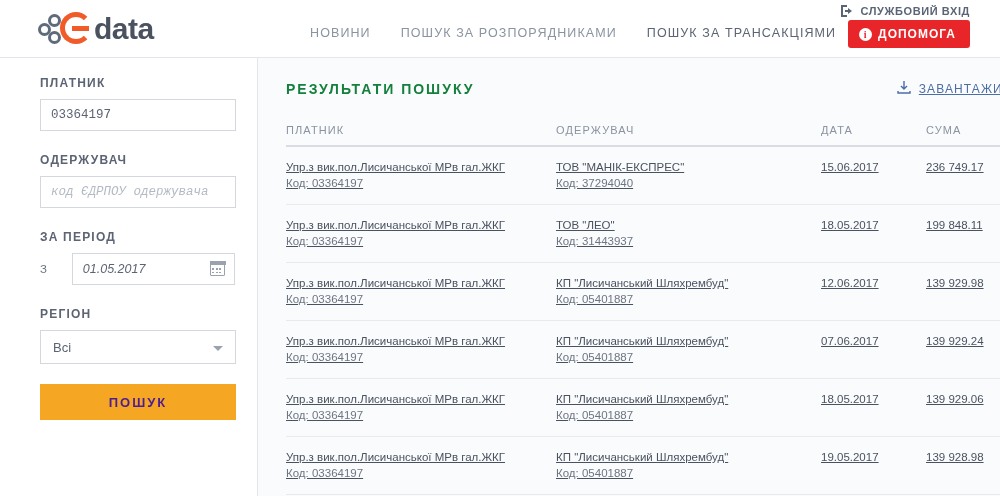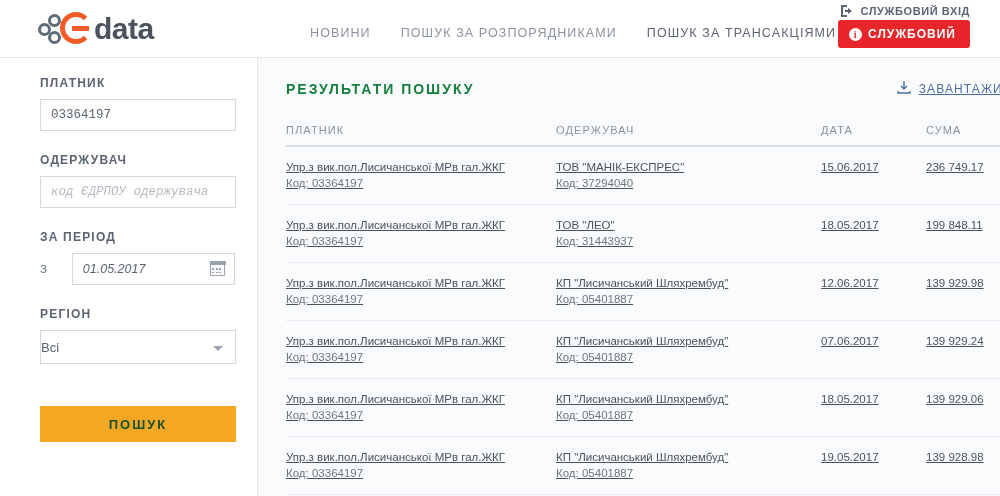--- a/index.html
+++ b/index.html
@@ -185,37 +185,38 @@
       linear-gradient(#9aa2af,#9aa2af) 3.5px 3.5px/2px 2px no-repeat,
       linear-gradient(#9aa2af,#9aa2af) 7px 3.5px/2px 2px no-repeat;
   }
 
   .select-box {
     position: relative;
     width: 196px; height: 34px;
     border: 1px solid #d4d8de;
     background: #fff;
     display: flex; align-items: center;
+    padding-left: 12px;
     cursor: pointer;
   }
   .select-box span { font-size: 13px; color: #5c6474; }
   .caret {
     position: absolute;
     right: 12px; top: 15px;
     width: 0; height: 0;
     border-left: 5px solid transparent;
     border-right: 5px solid transparent;
     border-top: 5px solid #9aa2af;
   }
   .search-btn {
-    margin-top: 42px;
+    margin-top: 20px;
     width: 196px; height: 36px;
     background: #f5a623;
     border: none;
-    color: #14532d;
+    color: #4c1d95;
     font-size: 13px;
     font-weight: bold;
     letter-spacing: 2px;
     cursor: pointer;
     font-family: "Liberation Sans", sans-serif;
   }
 
   
   .main {
     flex: 1;
@@ -301,21 +302,21 @@
     </div>
 
     <div class="nav">
       <a>НОВИНИ</a>
       <a>ПОШУК ЗА РОЗПОРЯДНИКАМИ</a>
       <a class="active">ПОШУК ЗА ТРАНСАКЦІЯМИ</a>
     </div>
 
     <button class="help-btn">
       <span class="i-circle">i</span>
-      <span>СЛУЖБОВИЙ</span>
+      <span>ДОПОМОГА</span>
     </button>
   </div>
 
   <div class="body">
 
     <div class="sidebar">
 
       <div class="side-label">ПЛАТНИК</div>
       <input class="txt-input" value="03364197" style="">
 

